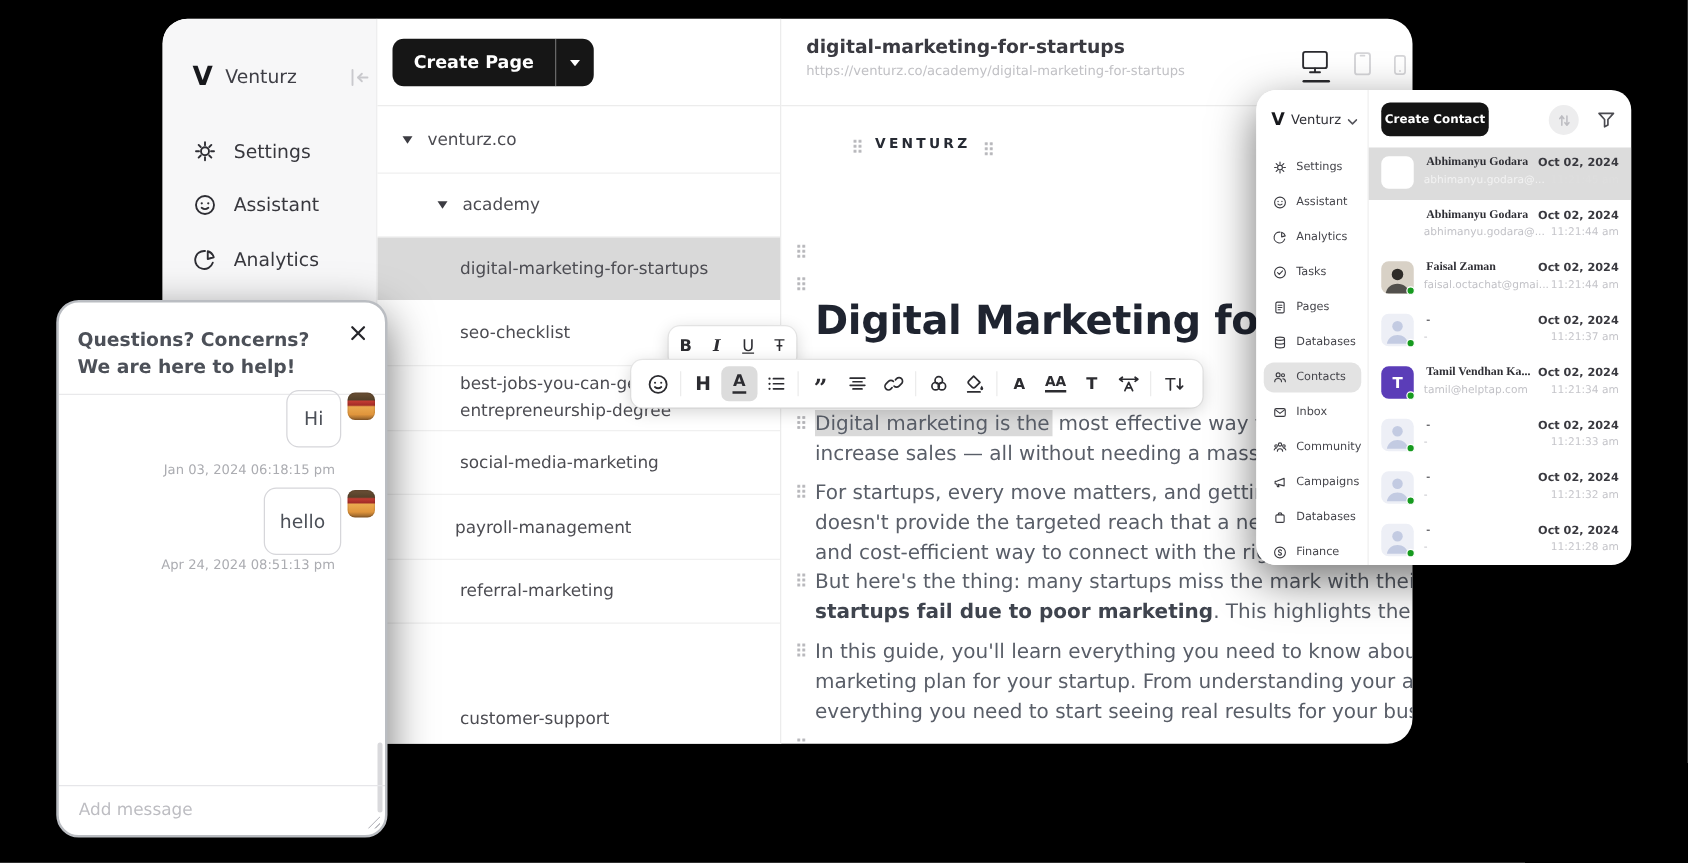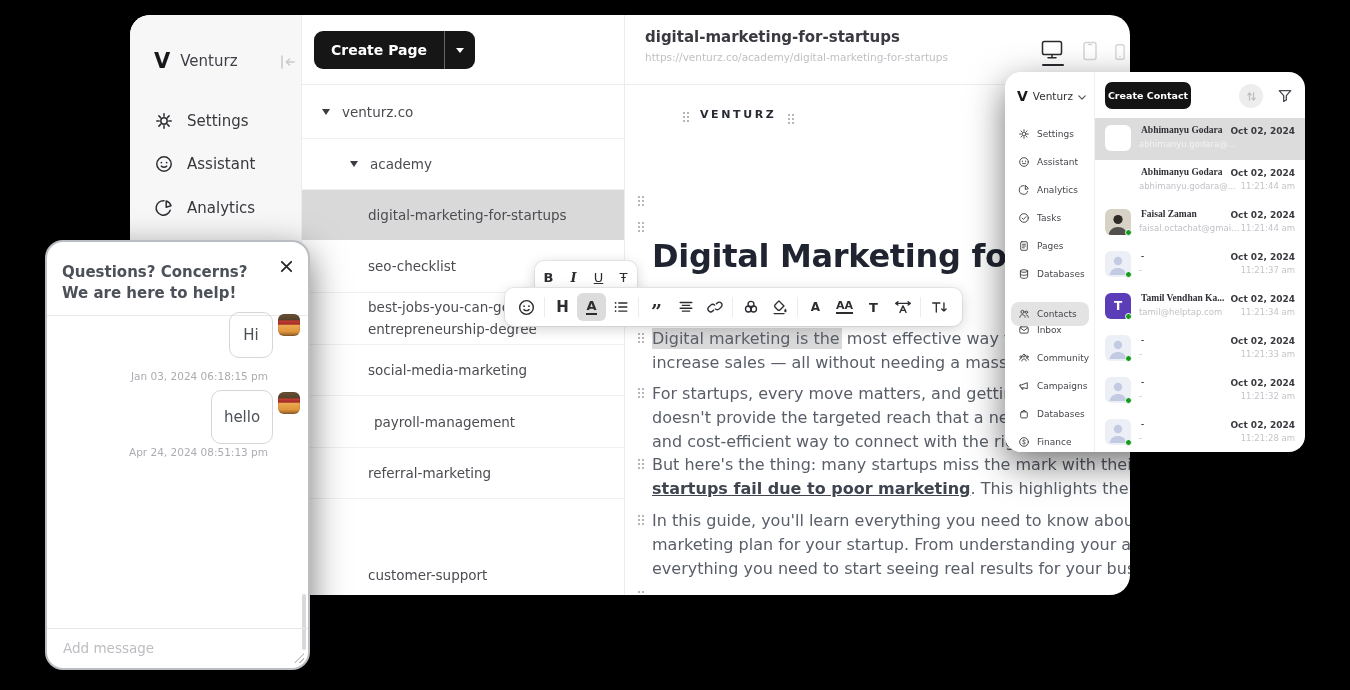--- a/index.html
+++ b/index.html
@@ -45,21 +45,21 @@
   .ed-content { position:absolute; left:0; right:0; top:70px; bottom:0; }
   .h6 { width:8px; height:12px;
         background-image:radial-gradient(circle,#b6b6ba 1.1px,transparent 1.25px);
         background-size:4px 4px; }
   .site-logo { position:absolute; left:75px; top:23px; font-size:11px; font-weight:800; letter-spacing:2.6px; color:#262a33; }
   .ed-h1 { position:absolute; left:27px; top:152px; font-size:32px; font-weight:800; color:#1f2430;
            white-space:nowrap; letter-spacing:-0.3px; }
   .ed-p { position:absolute; left:27px; font-size:16px; color:#595e68; line-height:24px; }
   .ed-p div { white-space:nowrap; }
   .hl { background:#d9d9d9; padding:1px 2px 1px 0; }
-  .bld { font-weight:700; color:#3f444e;text-decoration:underline; }
+  .bld { font-weight:700; color:#3f444e; }
 
   .tb { background:#fff; border-radius:9px; box-shadow:0 3px 14px rgba(0,0,0,.18), 0 0 0 1px #f0f0f0; z-index:5; }
   #tb-small { left:405px; top:246px; width:102px; height:33px; display:flex; align-items:center; justify-content:center; gap:2px; }
   #tb-small .cell { width:23px; height:24px; display:flex; align-items:center; justify-content:center;
                     font-size:13px; color:#2c2c31; cursor:pointer; }
   #tb-main { left:375px; top:273px; width:457px; height:38px; display:flex; align-items:center; padding:0 7px; }
   #tb-main .cell { width:29px; height:28px; display:flex; align-items:center; justify-content:center;
                    color:#2c2c31; border-radius:6px; cursor:pointer; position:relative; }
   #tb-main .cell.on { background:#dcdcdc; }
   #tb-main .sep { width:1px; height:20px; background:#ececec; margin:0 3px; }
@@ -76,21 +76,21 @@
         box-shadow:0 12px 36px rgba(0,0,0,.55); z-index:3; overflow:hidden; }
   .cp-side { position:absolute; left:0; top:0; bottom:0; width:90px; border-right:1px solid #f0f0f0; background:#fff; }
   .cp-brand { position:absolute; left:12px; top:16px; display:flex; align-items:center; gap:5px; }
   .cp-brand .vlogo { font-size:14px; font-weight:800; color:#17181c; }
   .cp-brand .bname { font-size:10.5px; color:#2f2f35; }
   .cp-brand .chev { color:#55555c; margin-top:2px; }
   .cpi { position:absolute; left:6px; width:78px; height:24px; display:flex; align-items:center; gap:7px;
          padding-left:7px; border-radius:8px; color:#46464c; cursor:pointer; }
   .cpi .ic { width:12px; height:12px; color:#3a3a40; }
   .cpi .lbl { font-size:9px; }
-  .cpi.sel { background:#e3e3e3;margin-top:12px; }
+  .cpi.sel { background:#e3e3e3; }
   .cp-list { position:absolute; left:90px; right:0; top:0; bottom:0; }
   .cc-btn { position:absolute; left:10px; top:10px; width:86px; height:27px; background:#141414; color:#fff;
             border-radius:7px; display:flex; align-items:center; justify-content:center; font-size:9.5px; font-weight:600; cursor:pointer; }
   .sort-circ { position:absolute; right:42px; top:12px; width:24px; height:24px; border-radius:50%;
                background:#ededee; color:#bdbdc2; display:flex; align-items:center; justify-content:center; cursor:pointer; }
   .funnel { position:absolute; right:12px; top:16px; color:#4a4a50; cursor:pointer; }
   .crow { position:absolute; left:0; right:0; height:42px; cursor:pointer; }
   .crow.sel { background:#dcdcdc; }
   .cav { position:absolute; left:10px; top:7px; width:26px; height:26px; border-radius:6px; overflow:hidden; }
   .cav.white { background:#fff; }
@@ -209,21 +209,21 @@
         <span class="tlabel" style="left:66px;top:18px">seo-checklist</span>
       </div>
       <div class="trow" style="top:278px;height:52px">
         <span class="tlabel" style="left:66px;top:6px">best-jobs-you-can-get-</span>
         <span class="tlabel" style="left:66px;top:28px">entrepreneurship-degree</span>
       </div>
       <div class="trow" style="top:330px;height:51px">
         <span class="tlabel" style="left:66px;top:17px">social-media-marketing</span>
       </div>
       <div class="trow" style="top:381px;height:52px">
-        <span class="tlabel" style="left:72px;top:18px">payroll-management</span>
+        <span class="tlabel" style="left:62px;top:18px">payroll-management</span>
       </div>
       <div class="trow" style="top:433px;height:51px">
         <span class="tlabel" style="left:66px;top:17px">referral-marketing</span>
       </div>
       <div class="trow" style="top:535px;height:45px;border-bottom:none">
         <span class="tlabel" style="left:66px;top:17px">customer-support</span>
       </div>
     </div>
 
     <div class="mw-ed">

